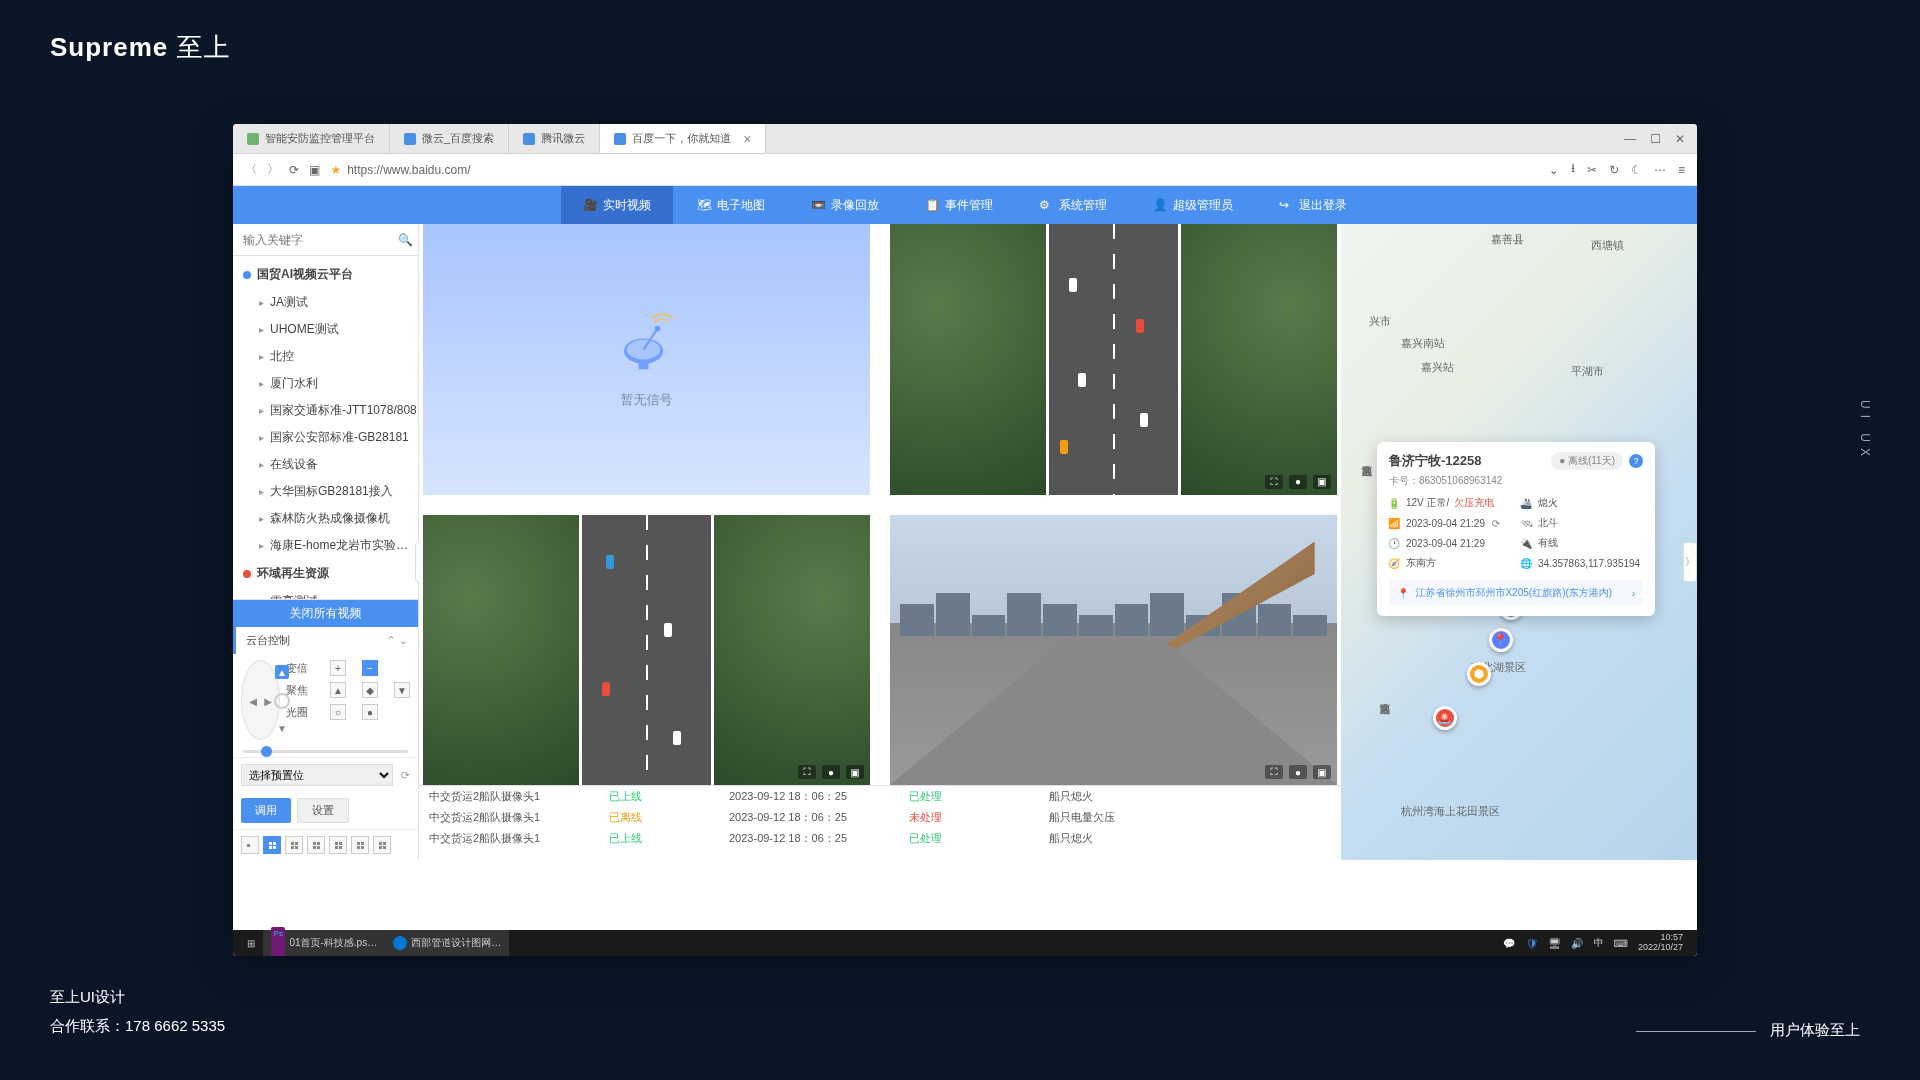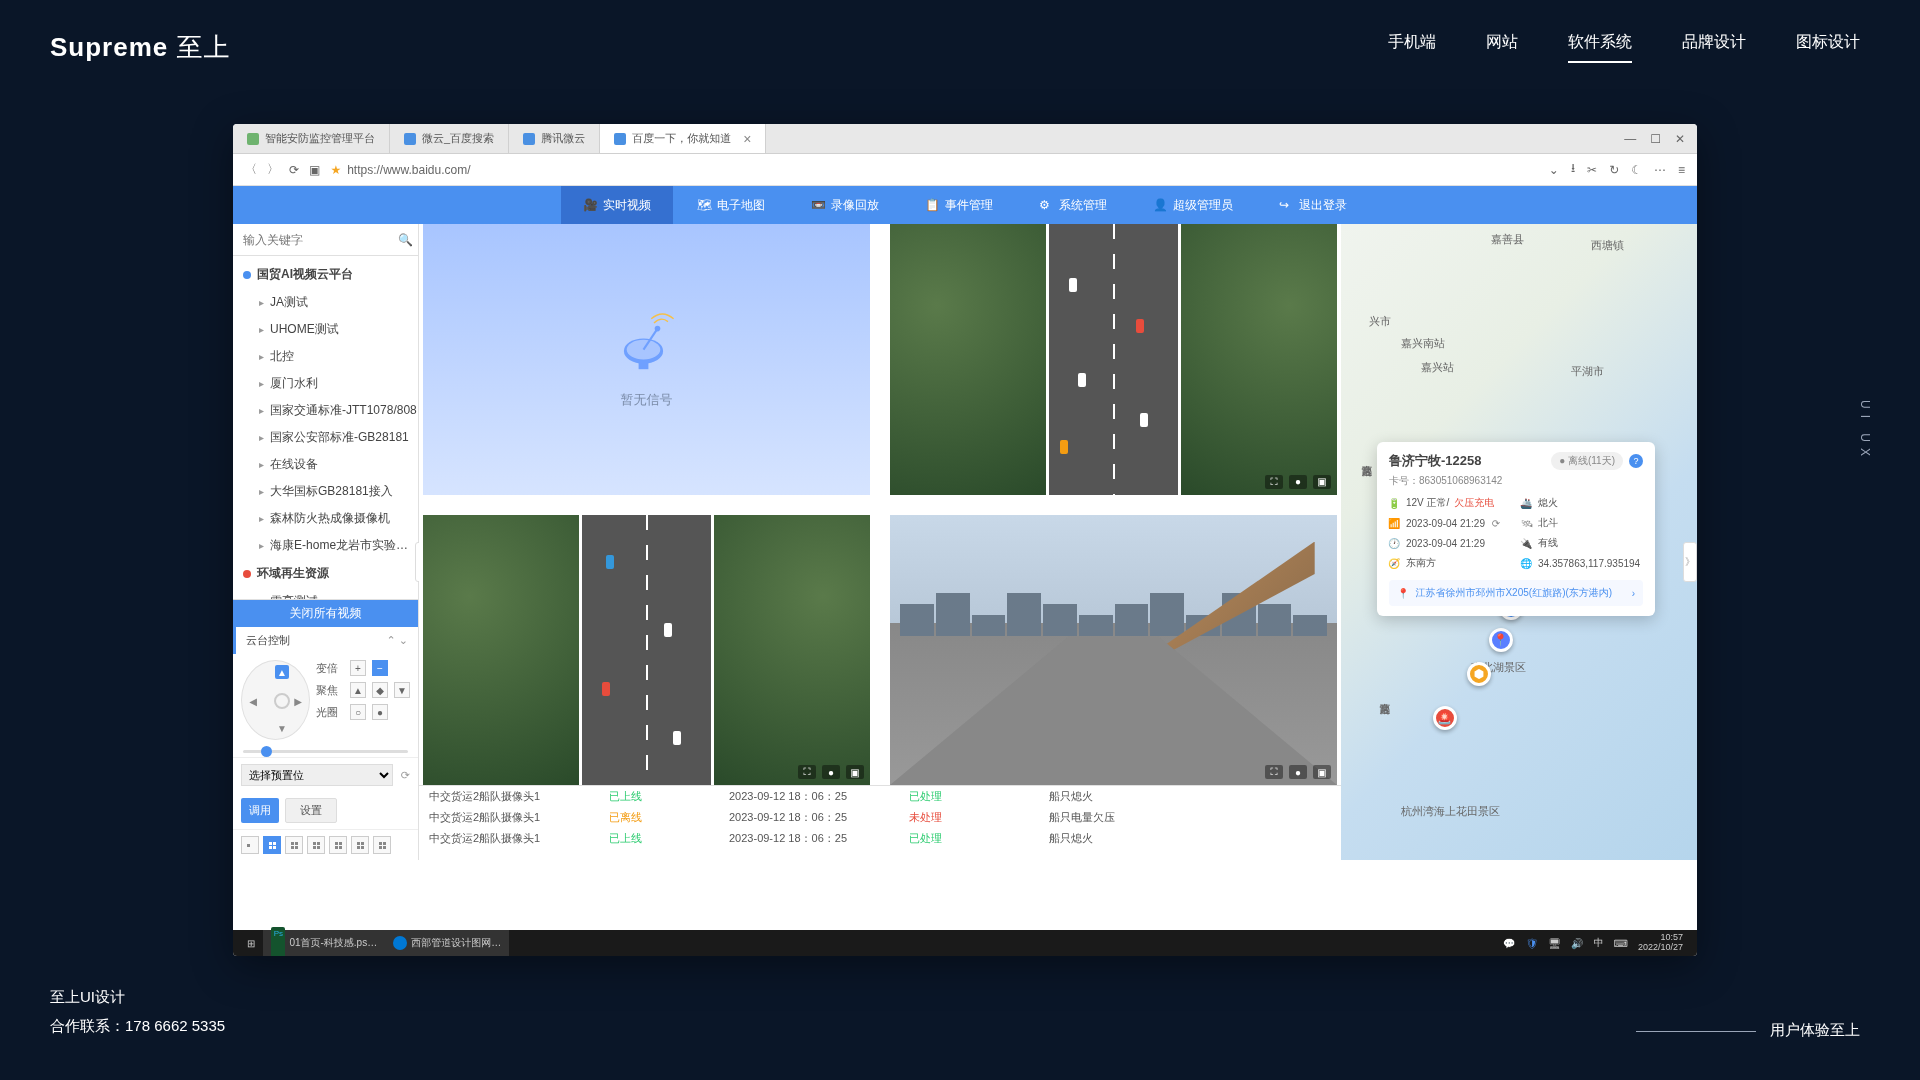--- a/index.html
+++ b/index.html
@@ -52,31 +52,31 @@
 .ptz-title{padding:6px 10px;display:flex;justify-content:space-between;align-items:center;border-left:3px solid #4a90f0}
 .ptz-body{display:flex;padding:6px 8px;gap:6px}
 .ptz-dial{width:80px;height:80px;border-radius:50%;background:#f5f5f5;position:relative;border:1px solid #e0e0e0}
 .ptz-dial .arrow{position:absolute;width:14px;height:14px;display:flex;align-items:center;justify-content:center;font-size:10px;color:#888;cursor:pointer}
 .ptz-dial .up{top:4px;left:33px;color:#fff;background:#4a90f0;border-radius:2px}
 .ptz-dial .down{bottom:4px;left:33px}
 .ptz-dial .left{left:4px;top:33px}
 .ptz-dial .right{right:4px;top:33px}
 .ptz-dial .center{position:absolute;left:32px;top:32px;width:16px;height:16px;border:2px solid #ccc;border-radius:50%}
 .ptz-controls{flex:1;display:flex;flex-direction:column;gap:6px;font-size:11px}
-.ptz-row{display:flex;align-items:center;gap:6px}
+.ptz-row{display:flex;align-items:center;gap:16px}
 .ptz-row .lbl{width:28px;color:#666}
 .mini-btn{width:16px;height:16px;border:1px solid #ccc;background:#f8f8f8;display:flex;align-items:center;justify-content:center;font-size:10px;cursor:pointer;color:#666}
 .mini-btn.blue{background:#4a90f0;border-color:#4a90f0;color:#fff}
 .slider-row{padding:4px 10px}
 .slider{width:100%;height:3px;background:#ddd;border-radius:2px;position:relative}
 .slider::after{content:"";position:absolute;left:18px;top:-4px;width:11px;height:11px;border-radius:50%;background:#4a90f0}
 .preset-row{display:flex;padding:6px 8px;gap:8px;align-items:center;border-top:1px solid #eee}
 .preset-row select{flex:1;border:1px solid #ddd;padding:3px;font-size:11px}
 .action-row{display:flex;gap:6px;padding:6px 8px}
-.btn-call{background:#4a90f0;color:#fff;padding:4px 8px;border:none;font-size:11px;cursor:pointer;border-radius:2px}
+.btn-call{background:#4a90f0;color:#fff;padding:4px 14px;border:none;font-size:11px;cursor:pointer;border-radius:2px}
 .btn-set{background:#f0f0f0;color:#555;padding:4px 14px;border:1px solid #ddd;font-size:11px;cursor:pointer;border-radius:2px}
 .layout-grid{display:flex;gap:4px;padding:6px 8px;border-top:1px solid #eee}
 .lg-cell{width:18px;height:18px;border:1px solid #ccc;display:flex;align-items:center;justify-content:center;cursor:pointer;background:#f8f8f8}
 .lg-cell.active{background:#4a90f0;border-color:#4a90f0}
 .lg-cell span{display:grid;grid-template-columns:repeat(2,3px);gap:1px}
 .lg-cell span i{width:3px;height:3px;background:#888}
 .lg-cell.active span i{background:#fff}
 
 .video-area{flex:1;display:grid;grid-template-columns:1fr 1fr;grid-template-rows:1fr 1fr;gap:20px;padding:0 4px;background:#fff;position:relative}
 .vcell{background:#2a3f5f;position:relative;overflow:hidden}
@@ -127,27 +127,20 @@
 .taskbar .tbtn{padding:0 8px;height:100%;display:flex;align-items:center;gap:4px;cursor:pointer}
 .taskbar .tbtn.app{background:#333}
 .taskbar .tray{margin-left:auto;display:flex;align-items:center;gap:10px;padding-right:8px}
 .taskbar .clock{text-align:right;line-height:1.1;font-size:9px}
 </style>
 </head>
 <body>
 
 <div class="outer-header">
   <div class="brand"><b>Supreme</b><span> 至上</span></div>
-  <div class="outer-nav" id="outer-nav">
-      <span>手机端</span>
-      <span>网站</span>
-      <span class="active">软件系统</span>
-      <span>品牌设计</span>
-      <span>图标设计</span>
-    </div>
 </div>
 <div class="side-label">UI  UX</div>
 <div class="footer-left">
   <div>至上UI设计</div>
   <div>合作联系：178 6662 5335</div>
 </div>
 <div class="footer-right">用户体验至上</div>
 
 <div class="window">
 
@@ -565,21 +558,21 @@
           <span>江苏省徐州市邳州市X205(红旗路)(东方港内)</span>
           <span class="arrow">›</span>
         </div>
       </div>
     </div>
   </div>
 
   <div class="taskbar">
     <div class="tbtn">⊞</div>
     <div class="tbtn app">
-        <span style="width:14px;height:32px;background:#14532d;display:inline-block;border-radius:2px;color:#29abe2;font-size:8px;text-align:center;line-height:14px">Ps</span>
+        <span style="width:14px;height:32px;background:#701a75;display:inline-block;border-radius:2px;color:#29abe2;font-size:8px;text-align:center;line-height:14px">Ps</span>
         <span>01首页-科技感.ps…</span>
       </div>
     <div class="tbtn app">
         <span style="width:14px;height:14px;background:#0078d4;display:inline-block;border-radius:50%"></span>
         <span>西部管道设计图网…</span>
       </div>
     <div class="tray">
       <span style="color:#2ecc71">💬</span>
       <span style="color:#4a90f0">🛡</span>
       <span>🖥</span>

